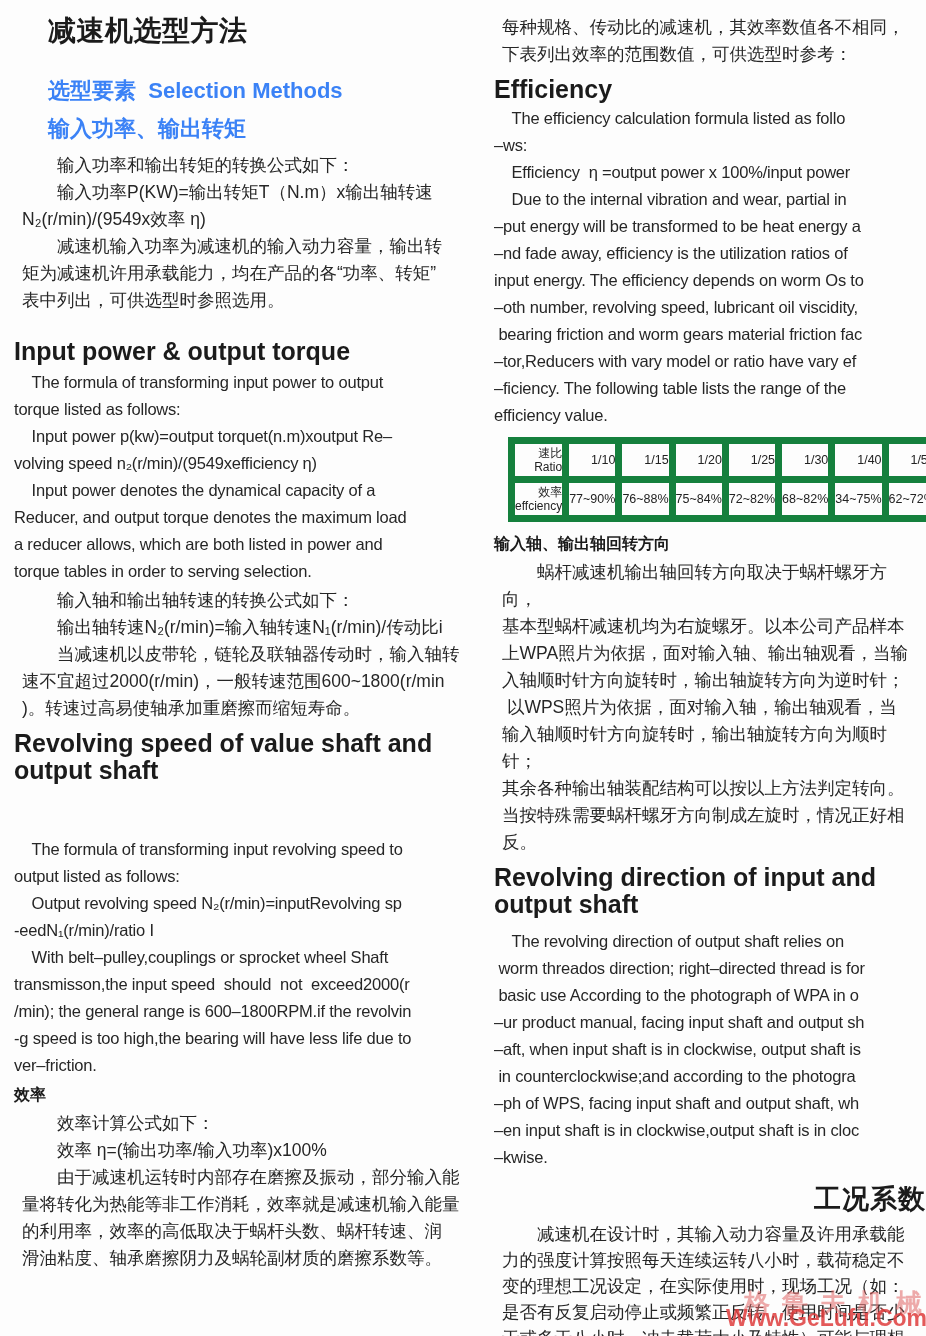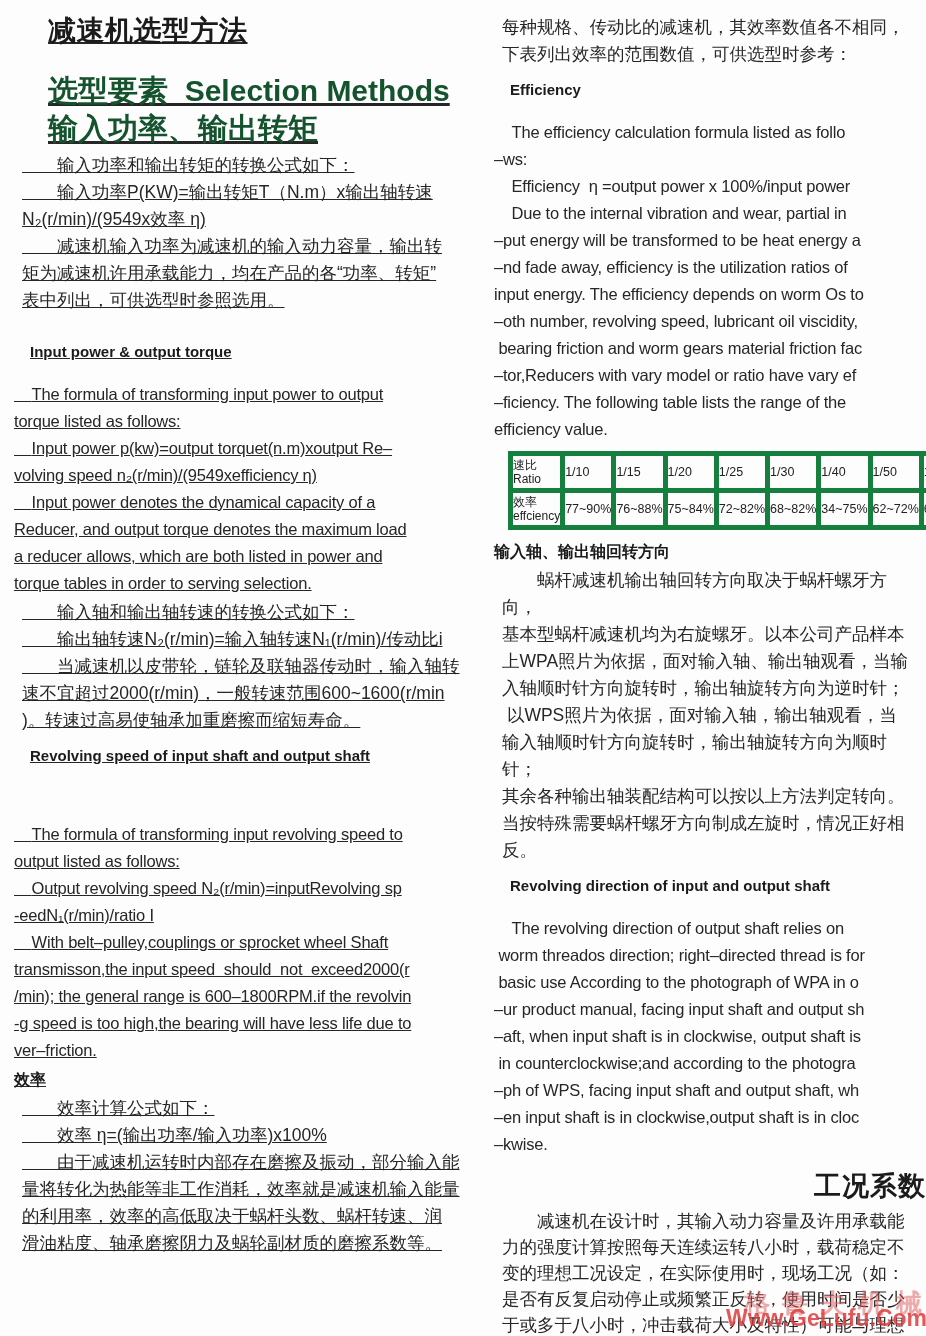--- a/index.html
+++ b/index.html
@@ -2,34 +2,34 @@
 <html><head>
 <meta charset="utf-8">
 <style>
   html,body { margin:0; padding:0; }
   body {
     width:926px; height:1336px; position:relative; overflow:hidden;
     background:#fdfdfd; color:#262626;
     font-family:"Liberation Sans","DejaVu Sans",sans-serif;
   }
   .col { position:absolute; top:0; }
-  #col-left  { left:14px;  width:472px;text-decoration:underline; }
+  #col-left  { left:14px;  width:472px; }
   #col-right { left:494px; width:432px; }
 
   .h1   { font-size:28px; font-weight:bold; color:#1b1b1b; line-height:33px; margin:0 0 0 34px; letter-spacing:0.5px; }
-  .h2   { font-size:30px; font-weight:bold; color:#14532d; line-height:28px; margin:0 0 0 34px; white-space:pre-wrap; }
+  .h2   { font-size:22px; font-weight:bold; color:#3b82f6; line-height:28px; margin:0 0 0 34px; white-space:pre-wrap; }
   .h3zh { font-size:16px; font-weight:bold; color:#1b1b1b; line-height:27px; margin:0; }
-  .h3en { font-size:15px; font-weight:bold; color:#1b1b1b; line-height:27px; margin:16px; }
+  .h3en { font-size:25px; font-weight:bold; color:#1b1b1b; line-height:27px; margin:0; }
   .hbig { font-size:27px; font-weight:bold; color:#1b1b1b; line-height:32px; margin:0; letter-spacing:1px;text-align:right; }
   .pzh  { font-size:17.5px; line-height:27px; margin:8px; white-space:pre-wrap; }
   .pen  { font-size:16.5px; line-height:27px; margin:0; white-space:pre-wrap; letter-spacing:-0.2px; }
 
   .eff-table { border-collapse:collapse; border:2px solid #333; margin:8px 0 0 14px; }
   .eff-table td {
-    border:5px solid #15803d; text-align:left; vertical-align:middle;
+    border:7px solid #15803d; text-align:right; vertical-align:middle;
     font-size:12.5px; line-height:14px; padding:2px 0; color:#222;
   }
   .eff-table td.lab { width:62px; font-size:12px; white-space:pre-line; }
   .eff-table td.val { width:43px; }
 
   .wm-zh {
     position:absolute; left:744px; top:1286px; white-space:nowrap;
     font-size:26px; font-weight:bold; letter-spacing:12px;
     color:rgba(224,100,100,0.55);
   }
@@ -60,24 +60,24 @@
     Input power p(kw)=output torquet(n.m)xoutput Re–
 volving speed n₂(r/min)/(9549xefficiency η)
     Input power denotes the dynamical capacity of a
 Reducer, and output torque denotes the maximum load
 a reducer allows, which are both listed in power and
 torque tables in order to serving selection.</div>
 
   <div class="pzh" style="margin-top:2px">　　输入轴和输出轴转速的转换公式如下：
 　　输出轴转速N₂(r/min)=输入轴转速N₁(r/min)/传动比i
 　　当减速机以皮带轮，链轮及联轴器传动时，输入轴转
-速不宜超过2000(r/min)，一般转速范围600~1600(r/min
+速不宜超过2000(r/min)，一般转速范围600~1800(r/min
 )。转速过高易使轴承加重磨擦而缩短寿命。</div>
 
-  <div class="h3en" style="margin-top:4px">Revolving speed of input shaft and output shaft</div>
+  <div class="h3en" style="margin-top:4px">Revolving speed of value shaft and output shaft</div>
   <div class="pen" style="margin-top:52px">    The formula of transforming input revolving speed to
 output listed as follows:
     Output revolving speed N₂(r/min)=inputRevolving sp
 -eedN₁(r/min)/ratio I
     With belt–pulley,couplings or sprocket wheel Shaft
 transmisson,the input speed  should  not  exceed2000(r
 /min); the general range is 600–1800RPM.if the revolvin
 -g speed is too high,the bearing will have less life due to
 ver–friction.</div>
 

